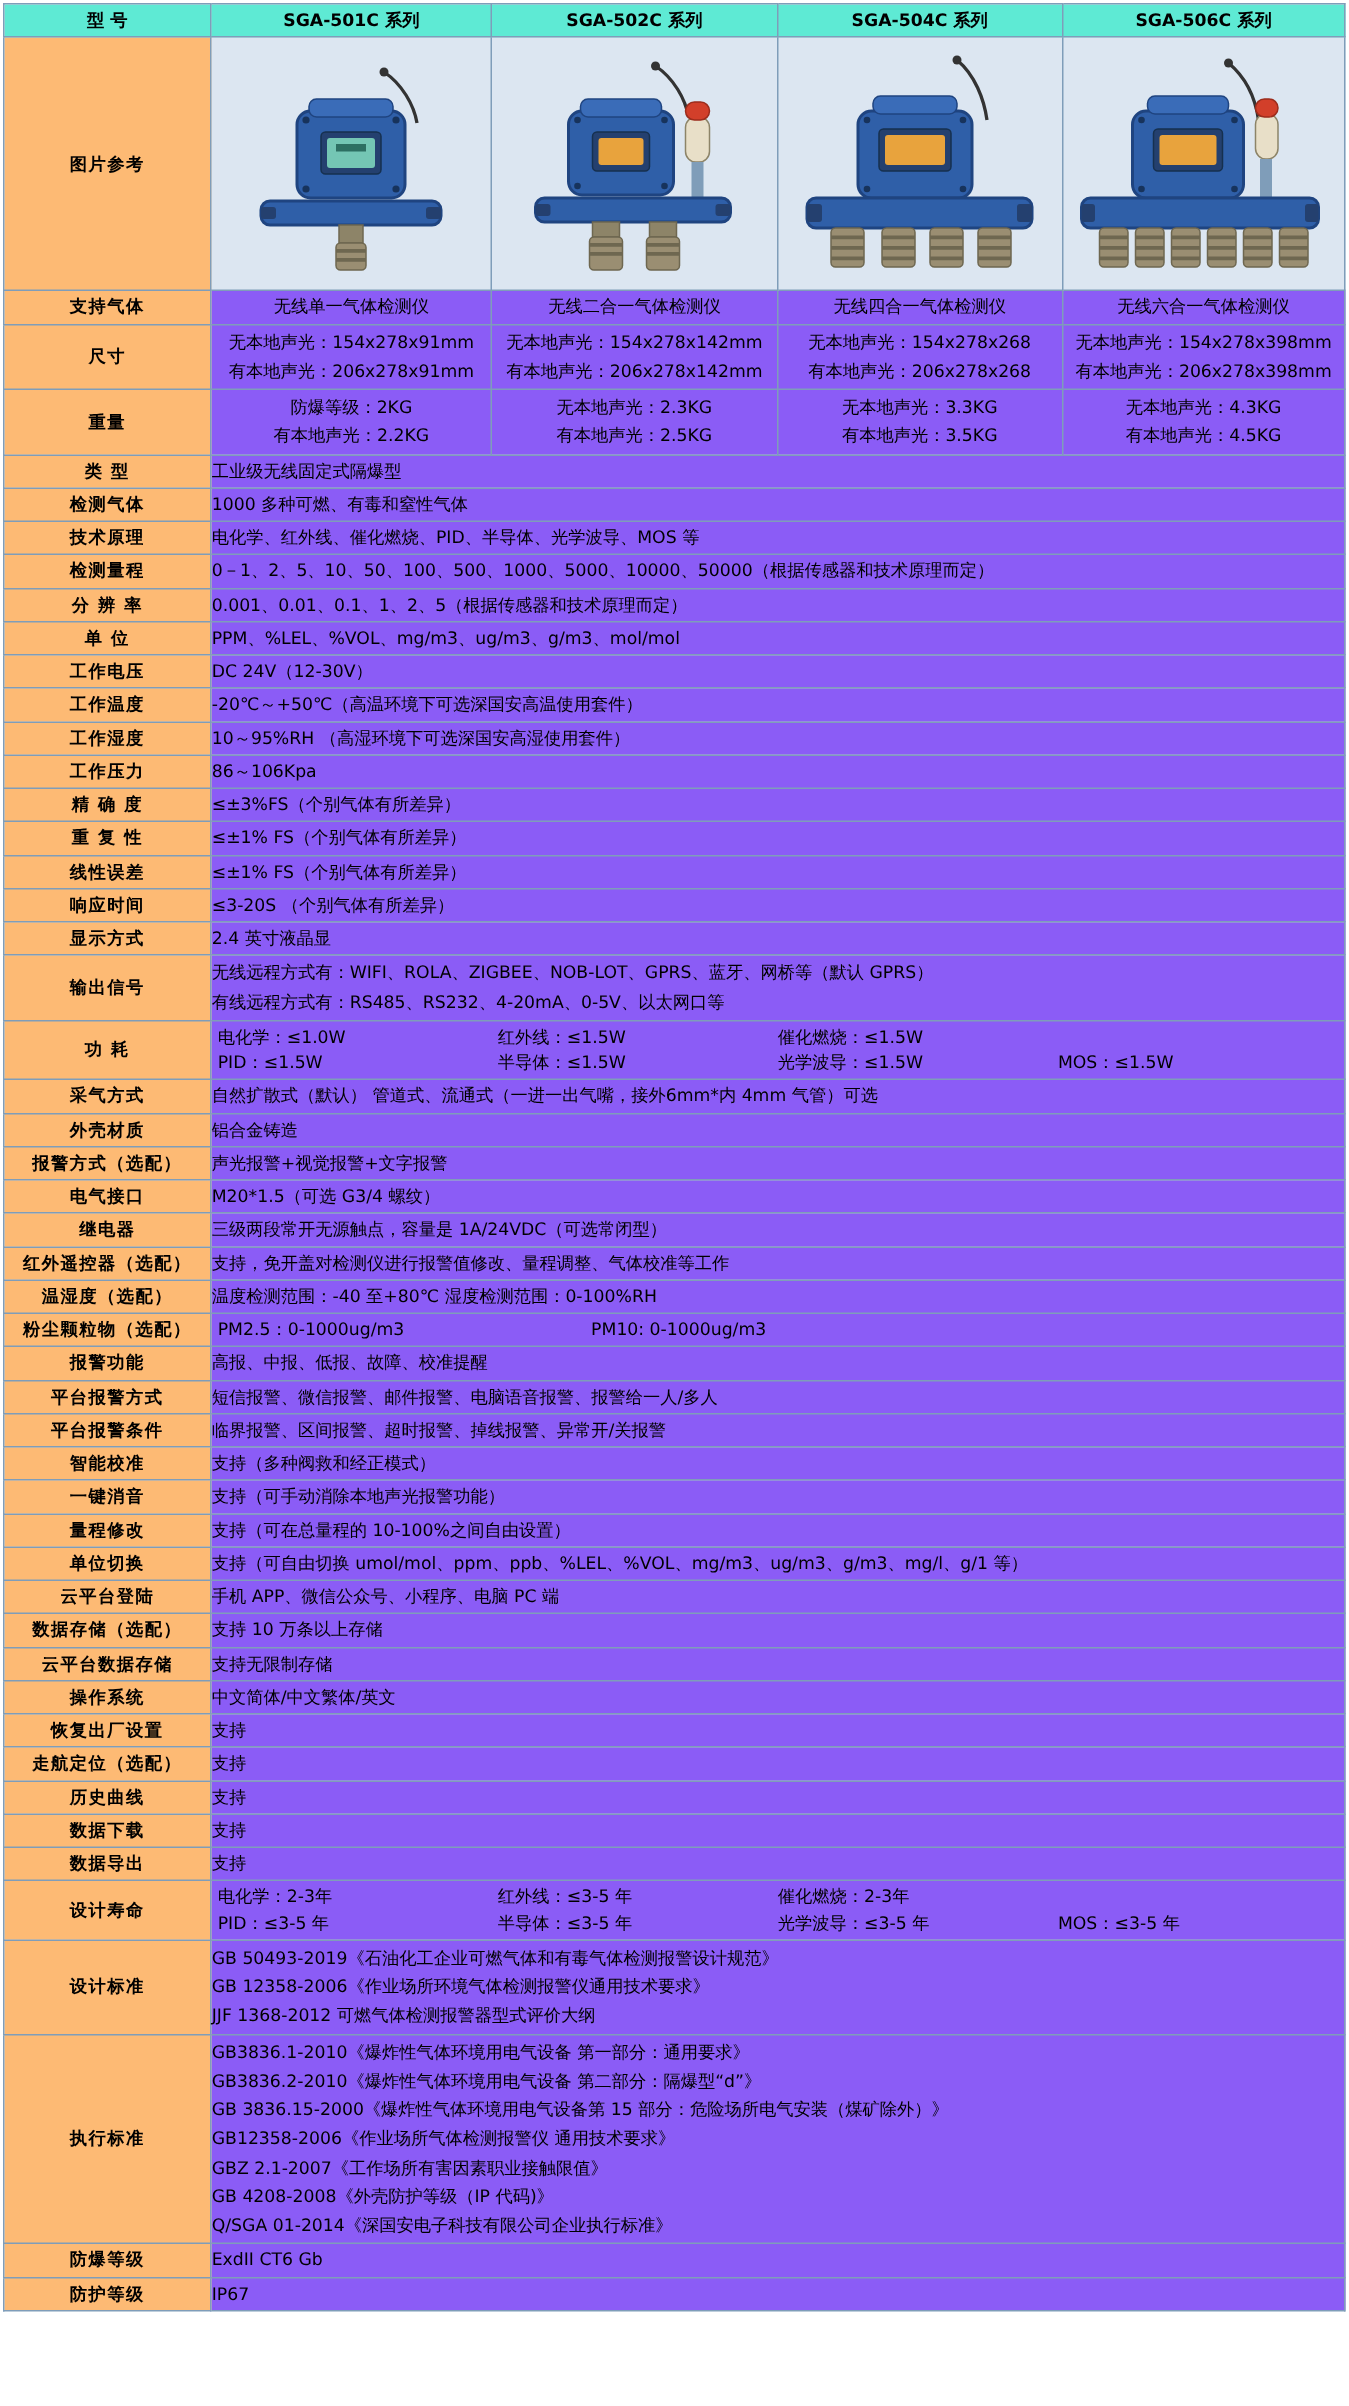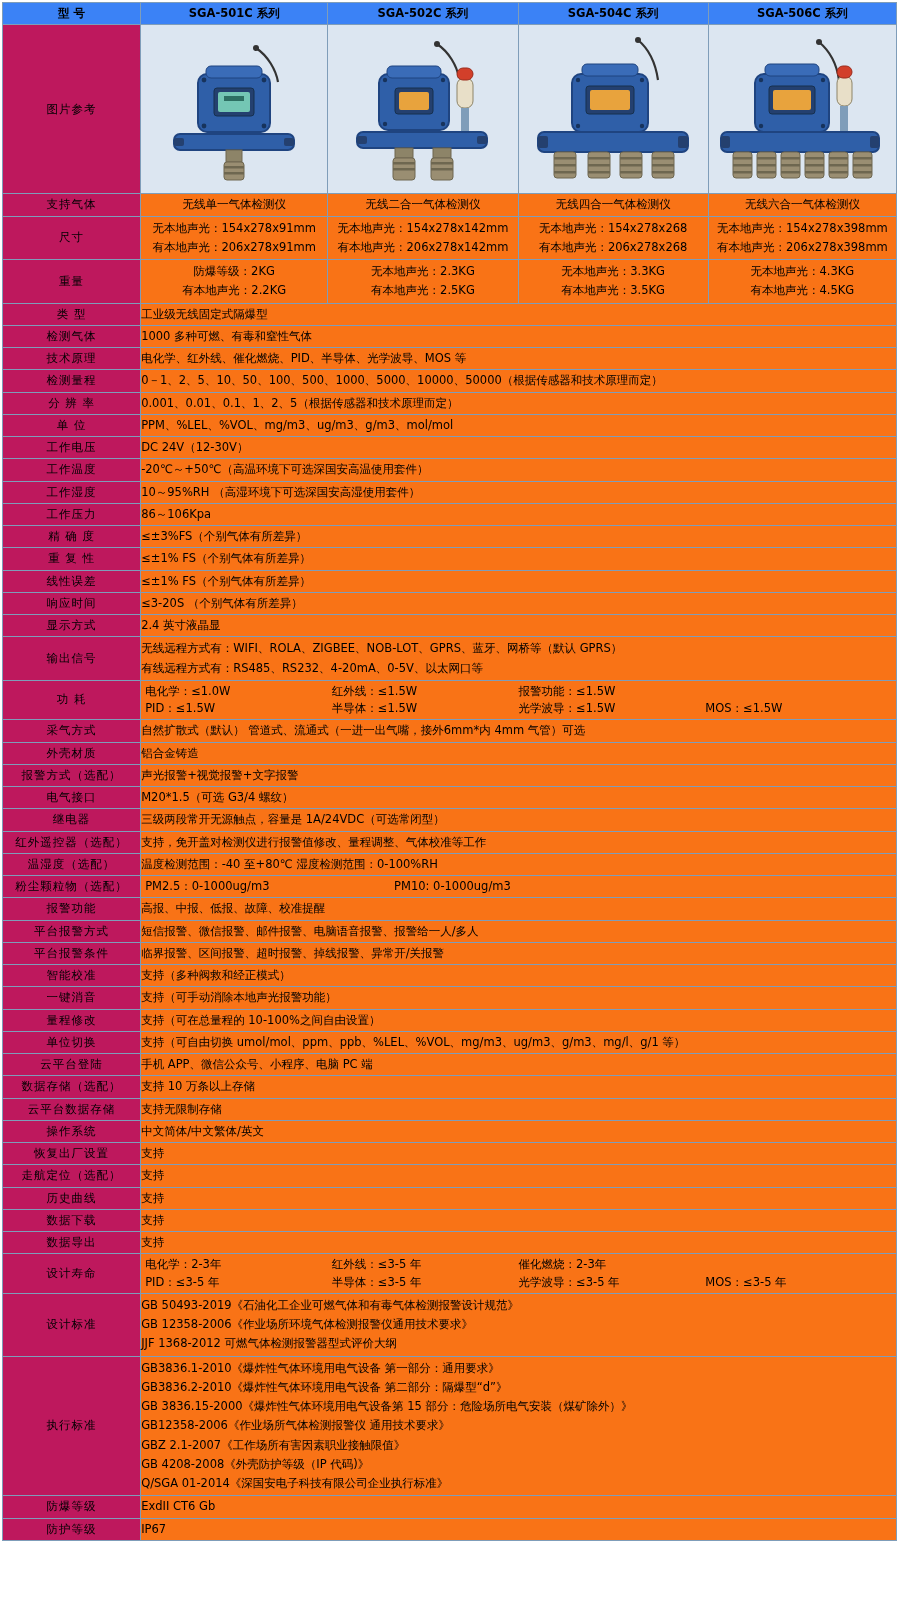--- a/index.html
+++ b/index.html
@@ -1,22 +1,22 @@
 <!DOCTYPE html>
 <html><head>
 <meta charset="utf-8">
 <style>
   html,body{margin:0;padding:0;background:#fff;}
   body{font-family:"DejaVu Sans","Liberation Sans",sans-serif;}
   .sheet{width:899px;box-sizing:border-box;padding:2px;}
   table{border-collapse:collapse;width:895px;table-layout:fixed;}
   td{border:1px solid #7f9db9;font-size:11.5px;color:#000;vertical-align:middle;padding:2px 4px;line-height:1.5;}
-  .lbl{background:#be185d;text-align:center;font-weight:normal;letter-spacing:1px;width:105px;}
-  .val{background:#f97316;}
-  .hdr{background:#3b82f6;text-align:center;font-weight:bold;}
+  .lbl{background:#fdba74;text-align:center;font-weight:bold;letter-spacing:1px;width:105px;}
+  .val{background:#8b5cf6;}
+  .hdr{background:#5eead4;text-align:center;font-weight:bold;}
   .ctr{text-align:center;}
   .kv{display:flex;flex-wrap:wrap;}
   .kv>span{display:inline-block;}
   .w25{width:25%;}
   .w33{width:33.33%;}
   .imgcell{background:#dce6f1;text-align:center;padding:0;height:168px;}
   svg{display:block;margin:0 auto;}
   .pad-l{padding-left:0;}
   .multi div{padding:1px 0;}
 </style>
@@ -301,21 +301,21 @@
       <div>有线远程方式有：RS485、RS232、4-20mA、0-5V、以太网口等</div>
     </td>
   </tr>
 
   <tr>
     <td class="lbl">功    耗</td>
     <td class="val" colspan="4">
       <div class="kv">
         <span class="w25 pad-l">电化学：≤1.0W</span>
         <span class="w25">红外线：≤1.5W</span>
-        <span class="w25">报警功能：≤1.5W</span>
+        <span class="w25">催化燃烧：≤1.5W</span>
         <span class="w25"></span>
       </div>
       <div class="kv">
         <span class="w25 pad-l">PID：≤1.5W</span>
         <span class="w25">半导体：≤1.5W</span>
         <span class="w25">光学波导：≤1.5W</span>
         <span class="w25">MOS：≤1.5W</span>
       </div>
     </td>
   </tr>

